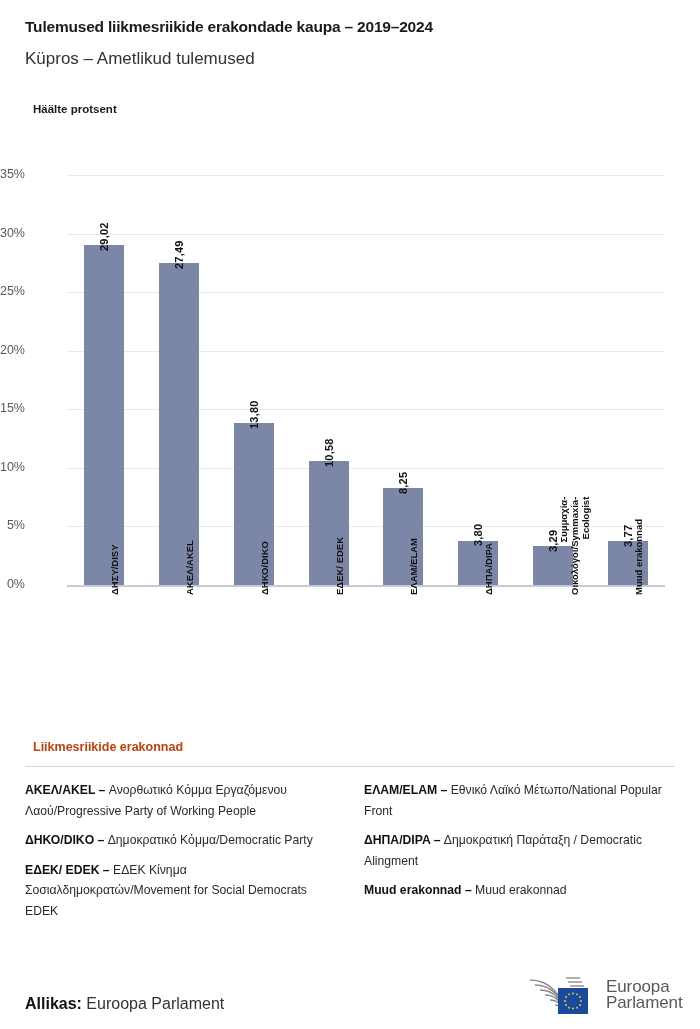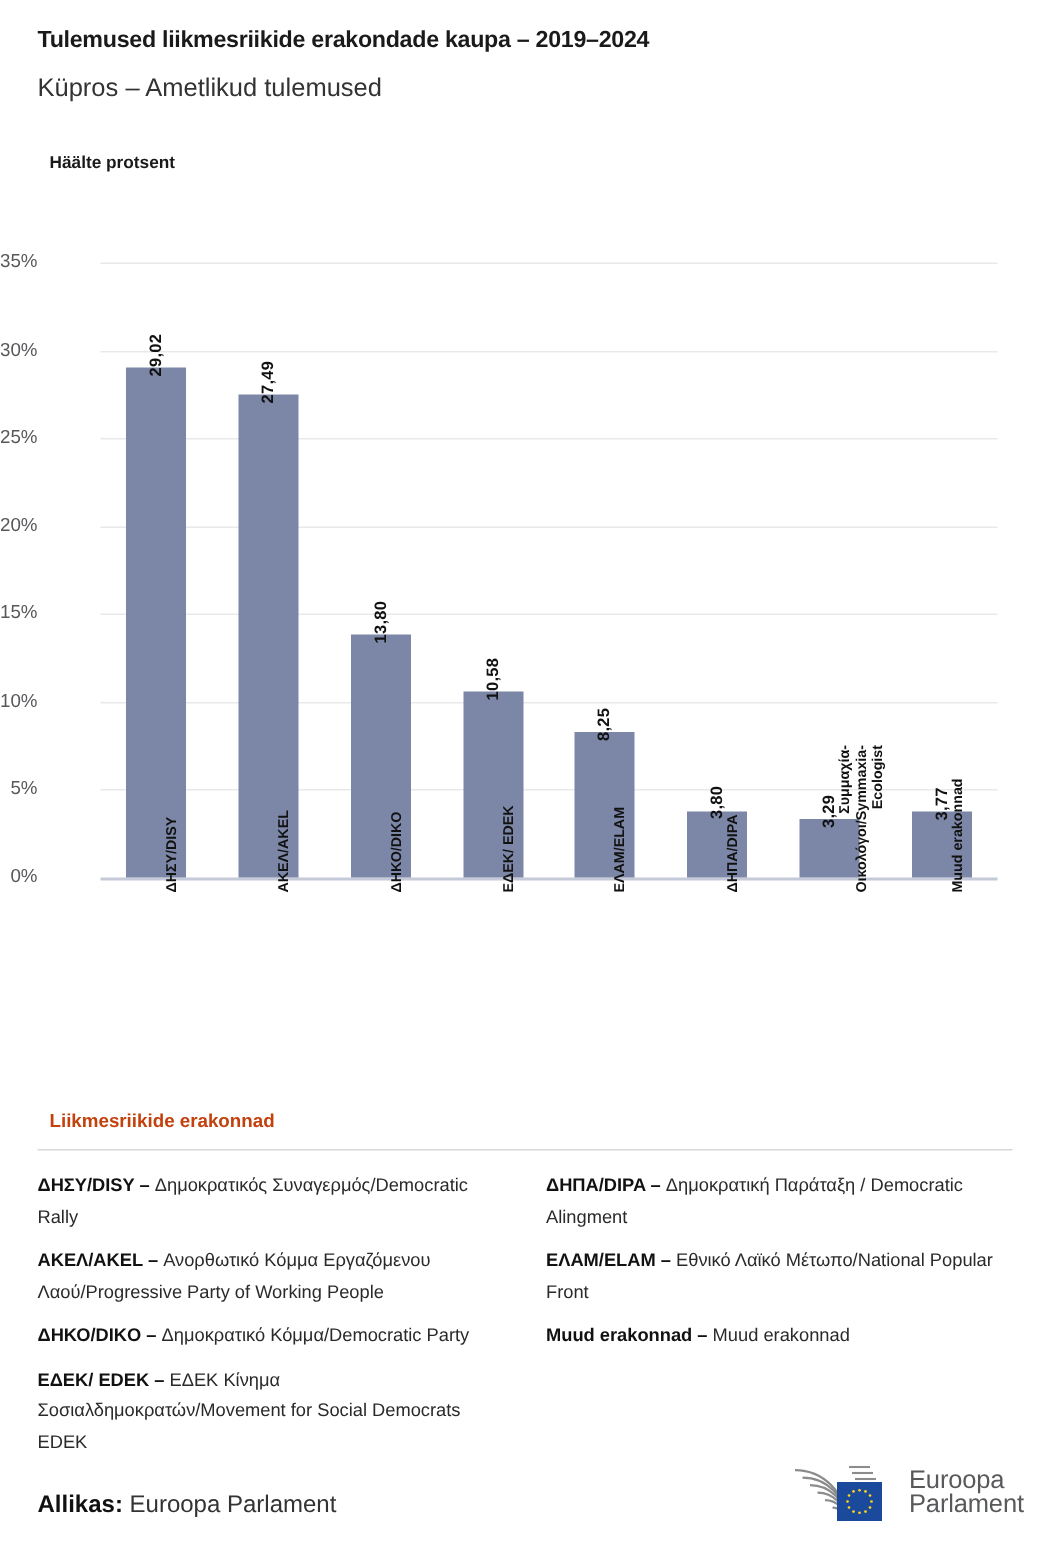--- a/index.html
+++ b/index.html
@@ -246,28 +246,27 @@
       <div class="xlabel" style="left: 565.625px; top: 420px;">
         <span>Muud erakonnad</span>
       </div>
     </div>
 </div>
 
 <div class="legend-head">Liikmesriikide erakonnad</div>
 <div class="legend-rule"></div>
 <div class="legend-cols" id="legend-cols">
     <div class="legend-col">
-      <div class="legend-item"><span class="abbr">ΔΗΣΥ/DISY –</span><span> Δημοκρατικός Συναγερμός/Democratic Rally</span></div>
       <div class="legend-item"><span class="abbr">ΑΚΕΛ/AKEL  –</span><span> Ανορθωτικό Κόμμα Εργαζόμενου Λαού/Progressive Party of Working People</span></div>
       <div class="legend-item"><span class="abbr">ΔΗΚΟ/DIKO –</span><span> Δημοκρατικό Κόμμα/Democratic Party</span></div>
       <div class="legend-item"><span class="abbr">ΕΔΕΚ/ EDEK –</span><span> ΕΔΕΚ Κίνημα Σοσιαλδημοκρατών/Movement for Social Democrats EDEK</span></div>
     </div>
     <div class="legend-col">
+      <div class="legend-item"><span class="abbr">ΕΛΑΜ/ELAM –</span><span> Εθνικό Λαϊκό Μέτωπο/National Popular Front</span></div>
       <div class="legend-item"><span class="abbr">ΔΗΠΑ/DIPA –</span><span> Δημοκρατική Παράταξη / Democratic Alingment</span></div>
-      <div class="legend-item"><span class="abbr">ΕΛΑΜ/ELAM –</span><span> Εθνικό Λαϊκό Μέτωπο/National Popular Front</span></div>
       <div class="legend-item"><span class="abbr">Muud erakonnad –</span><span> Muud erakonnad</span></div>
     </div>
   </div>
 
 <div class="source">
   <span class="lbl">Allikas:</span><span> Euroopa Parlament</span>
 </div>
 
 <div class="logo">
   <svg class="logo-mark" viewBox="0 0 72 42">

